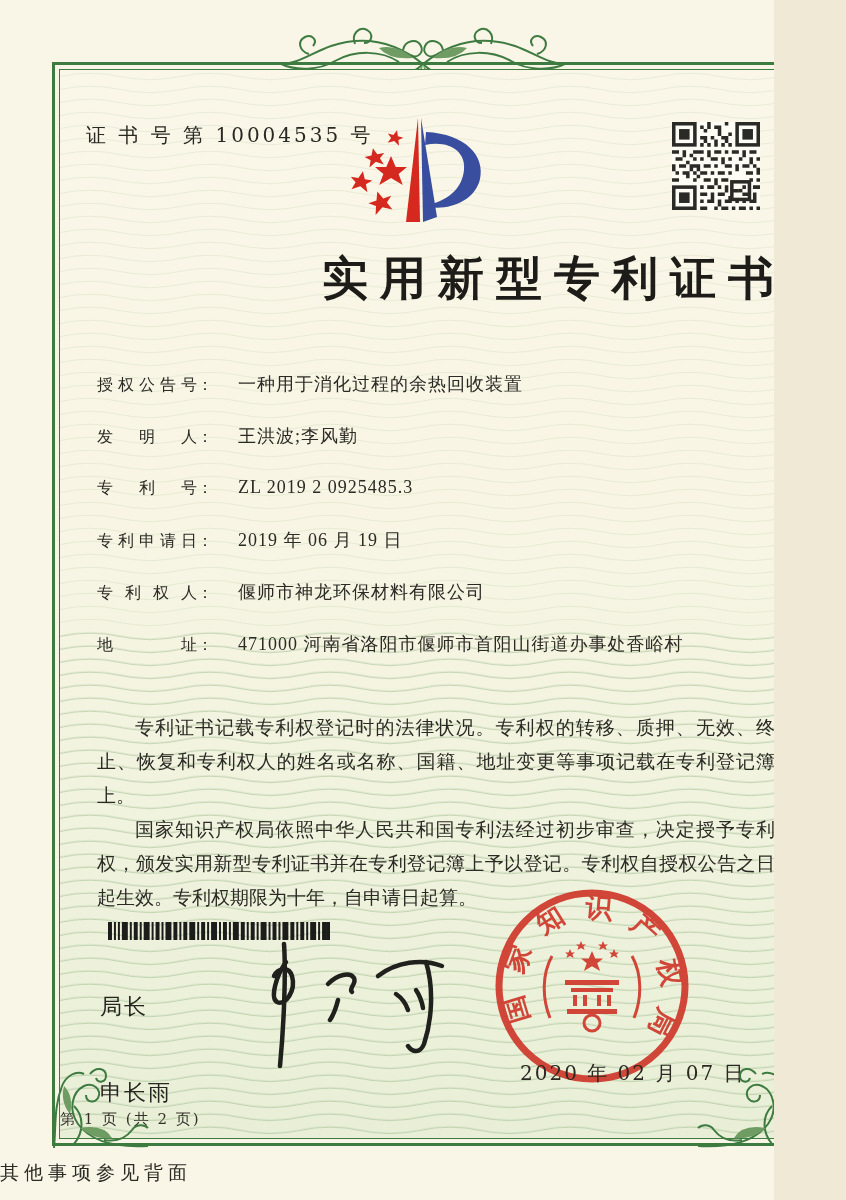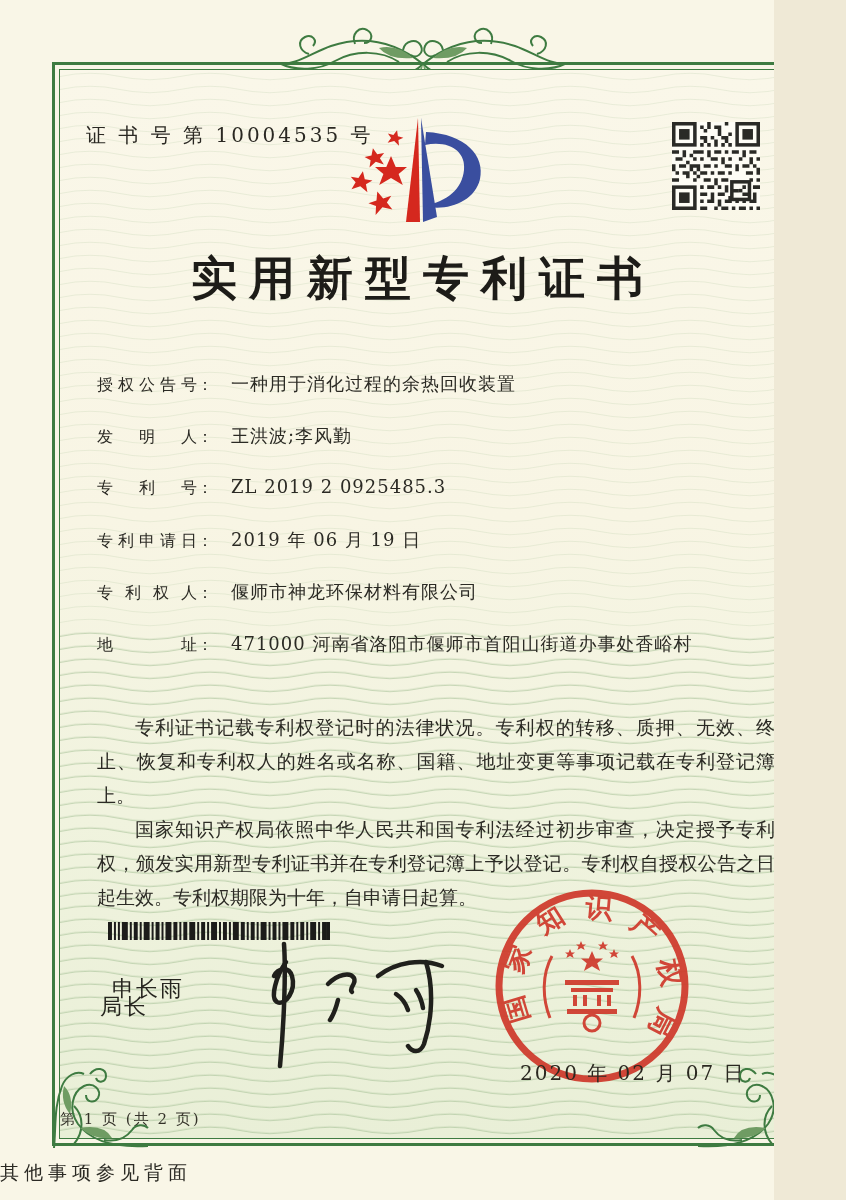--- a/index.html
+++ b/index.html
@@ -7,26 +7,26 @@
   .page{position:relative;width:774px;height:1200px;background:#f9f6e7;overflow:hidden;
         font-family:"DejaVu Serif","Liberation Serif",serif;color:#2e2c27;}
   .frame{position:absolute;left:52px;top:62px;width:742px;height:1084px;
          border:3px solid #3e7b41;box-sizing:border-box;}
   .frame-inner{position:absolute;inset:4px;border:1px solid #3e7b41;overflow:hidden;
          background:linear-gradient(180deg,#faf7e9 0%,#f8f5e4 42%,#f0f3de 70%,#e9efd7 100%);}
   .waves{position:absolute;left:0;width:100%;pointer-events:none;}
   .cert-no{position:absolute;left:26px;top:52px;font-size:20px;letter-spacing:3px;color:#2a2822;}
   .logo{position:absolute;left:268px;top:36px;}
   .qr{position:absolute;left:612px;top:52px;}
-  .title{position:absolute;left:0;top:178px;width:726px;text-align:center;
+  .title{position:absolute;left:0;top:178px;width:726px;text-align:right;
          font-size:46px;font-weight:700;letter-spacing:12px;color:#1d1c18;white-space:nowrap;}
   .frow{position:absolute;left:37px;font-size:18px;white-space:nowrap;color:#2b2a24;}
   .flabel{display:inline-block;width:100px;font-size:16px;text-align:justify;text-align-last:justify;vertical-align:baseline;}
   .fcolon{display:inline-block;font-size:16px;}
-  .fval{margin-left:18px;letter-spacing:1px;}
+  .fval{margin-left:25px;letter-spacing:1px;font-family:Liberation Serif, serif;}
   .fcol2{position:absolute;left:370px;top:0;white-space:nowrap;}
   .paras{position:absolute;left:37px;top:640px;width:678px;font-size:19px;line-height:34px;
          text-align:justify;color:#2b2a24;}
   .paras p{margin:0;text-indent:2em;}
   .barcode{position:absolute;left:48px;top:852px;}
   .signer{position:absolute;left:40px;font-size:22px;letter-spacing:2px;color:#26251f;}
   .signature{position:absolute;left:160px;top:862px;}
   .seal{position:absolute;left:432px;top:816px;opacity:.93;}
   .seal-date{position:absolute;left:460px;top:990px;width:260px;font-size:20px;letter-spacing:2px;color:#2a2820;}
   .page-info{position:absolute;left:0;top:1040px;width:726px;text-align:left;font-size:15px;letter-spacing:2px;color:#333128;}
@@ -178,21 +178,21 @@
             <rect x="97" width="2" height="10"></rect>
             <rect x="100" width="1" height="10"></rect>
             <rect x="102" width="3" height="10"></rect>
             <rect x="106" width="1" height="10"></rect>
             <rect x="108" width="2" height="10"></rect>
             <rect x="110" width="2" height="10"></rect>
         </g>
       </svg>
 
       <div class="signer" style="top:922px;">局长</div>
-      <div class="signer" style="top:904px;margin-left:12px;">申长雨</div>
+      <div class="signer" style="top:1008px;">申长雨</div>
 
       <svg class="signature" width="260" height="145" viewBox="0 0 260 145">
         <g stroke="#20201c" stroke-width="4.5" fill="none" stroke-linecap="round">
           <path d="M66 30 C56 44 50 66 57 70 C66 74 76 58 72 44 C69 34 58 36 54 44"></path>
           <path d="M64 12 C66 40 64 92 60 134"></path>
           <path d="M108 52 c10 -10 22 -12 26 -6 c3 6 -6 10 -2 14"></path>
           <path d="M118 68 c-2 8 -4 14 -8 20"></path>
           <path d="M158 44 c18 -14 44 -18 64 -10"></path>
           <path d="M206 30 c8 26 6 58 -2 82 c-4 10 -12 8 -16 2"></path>
           <path d="M176 62 c6 4 10 10 12 16"></path>

